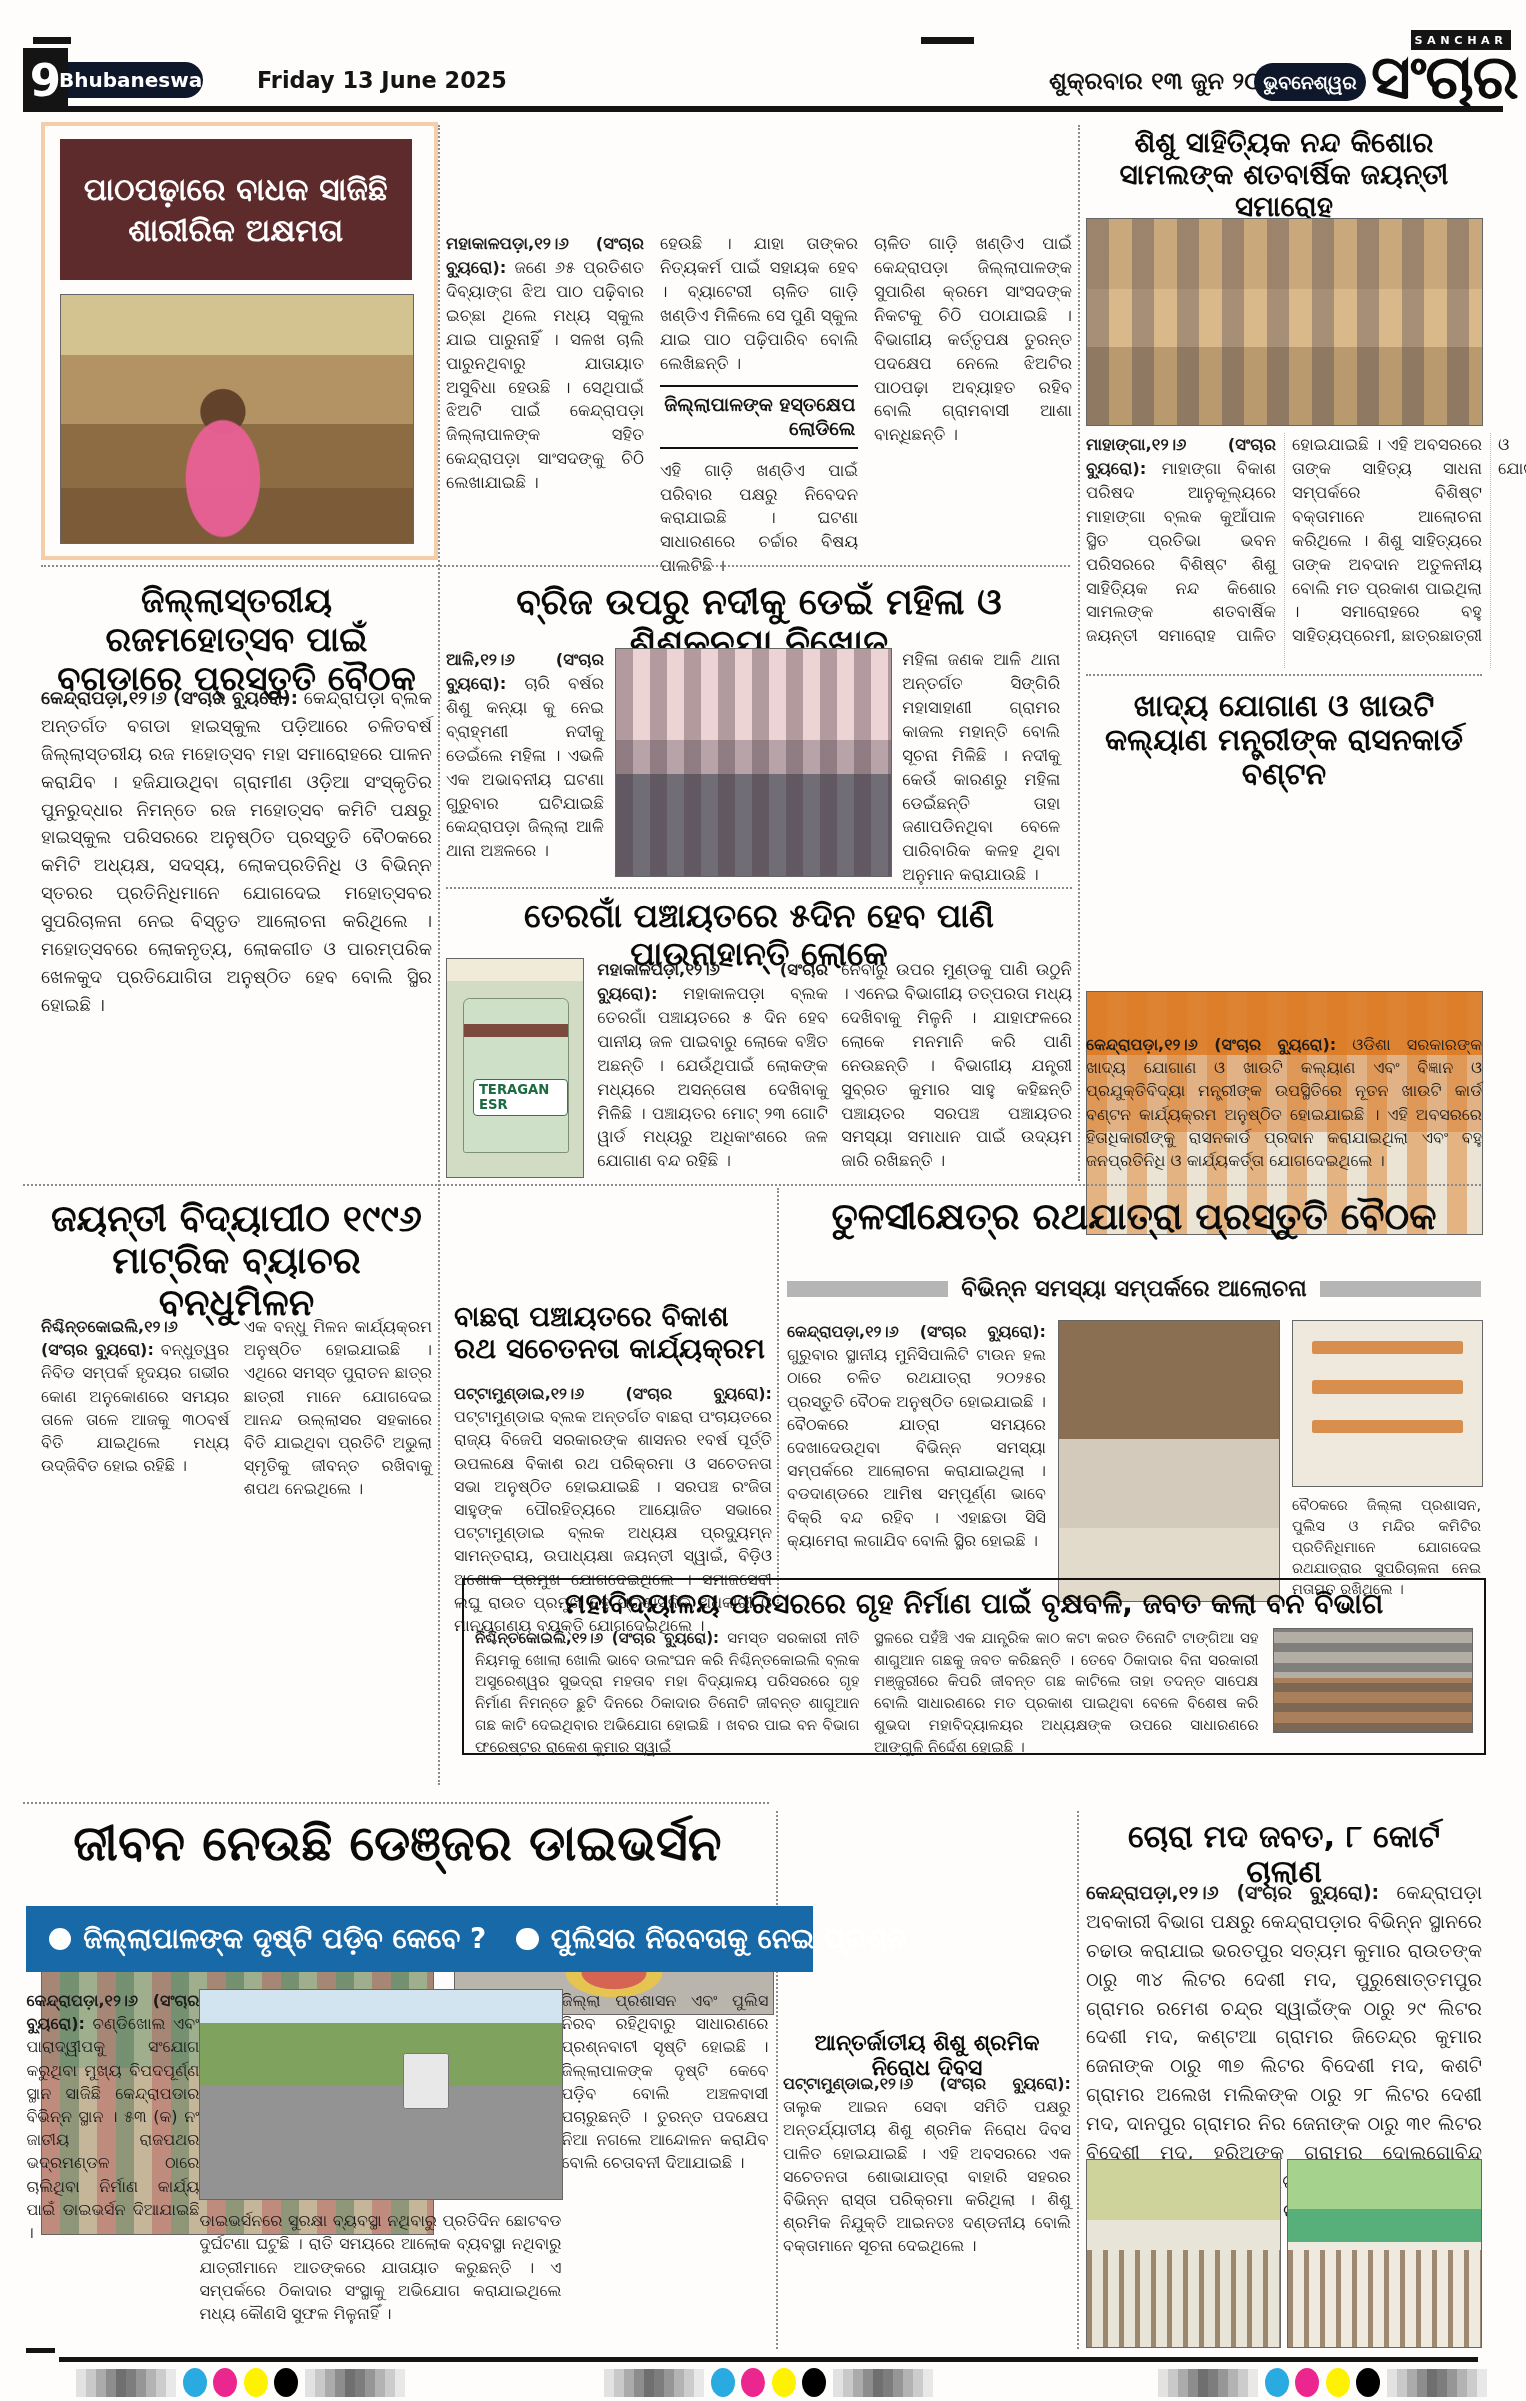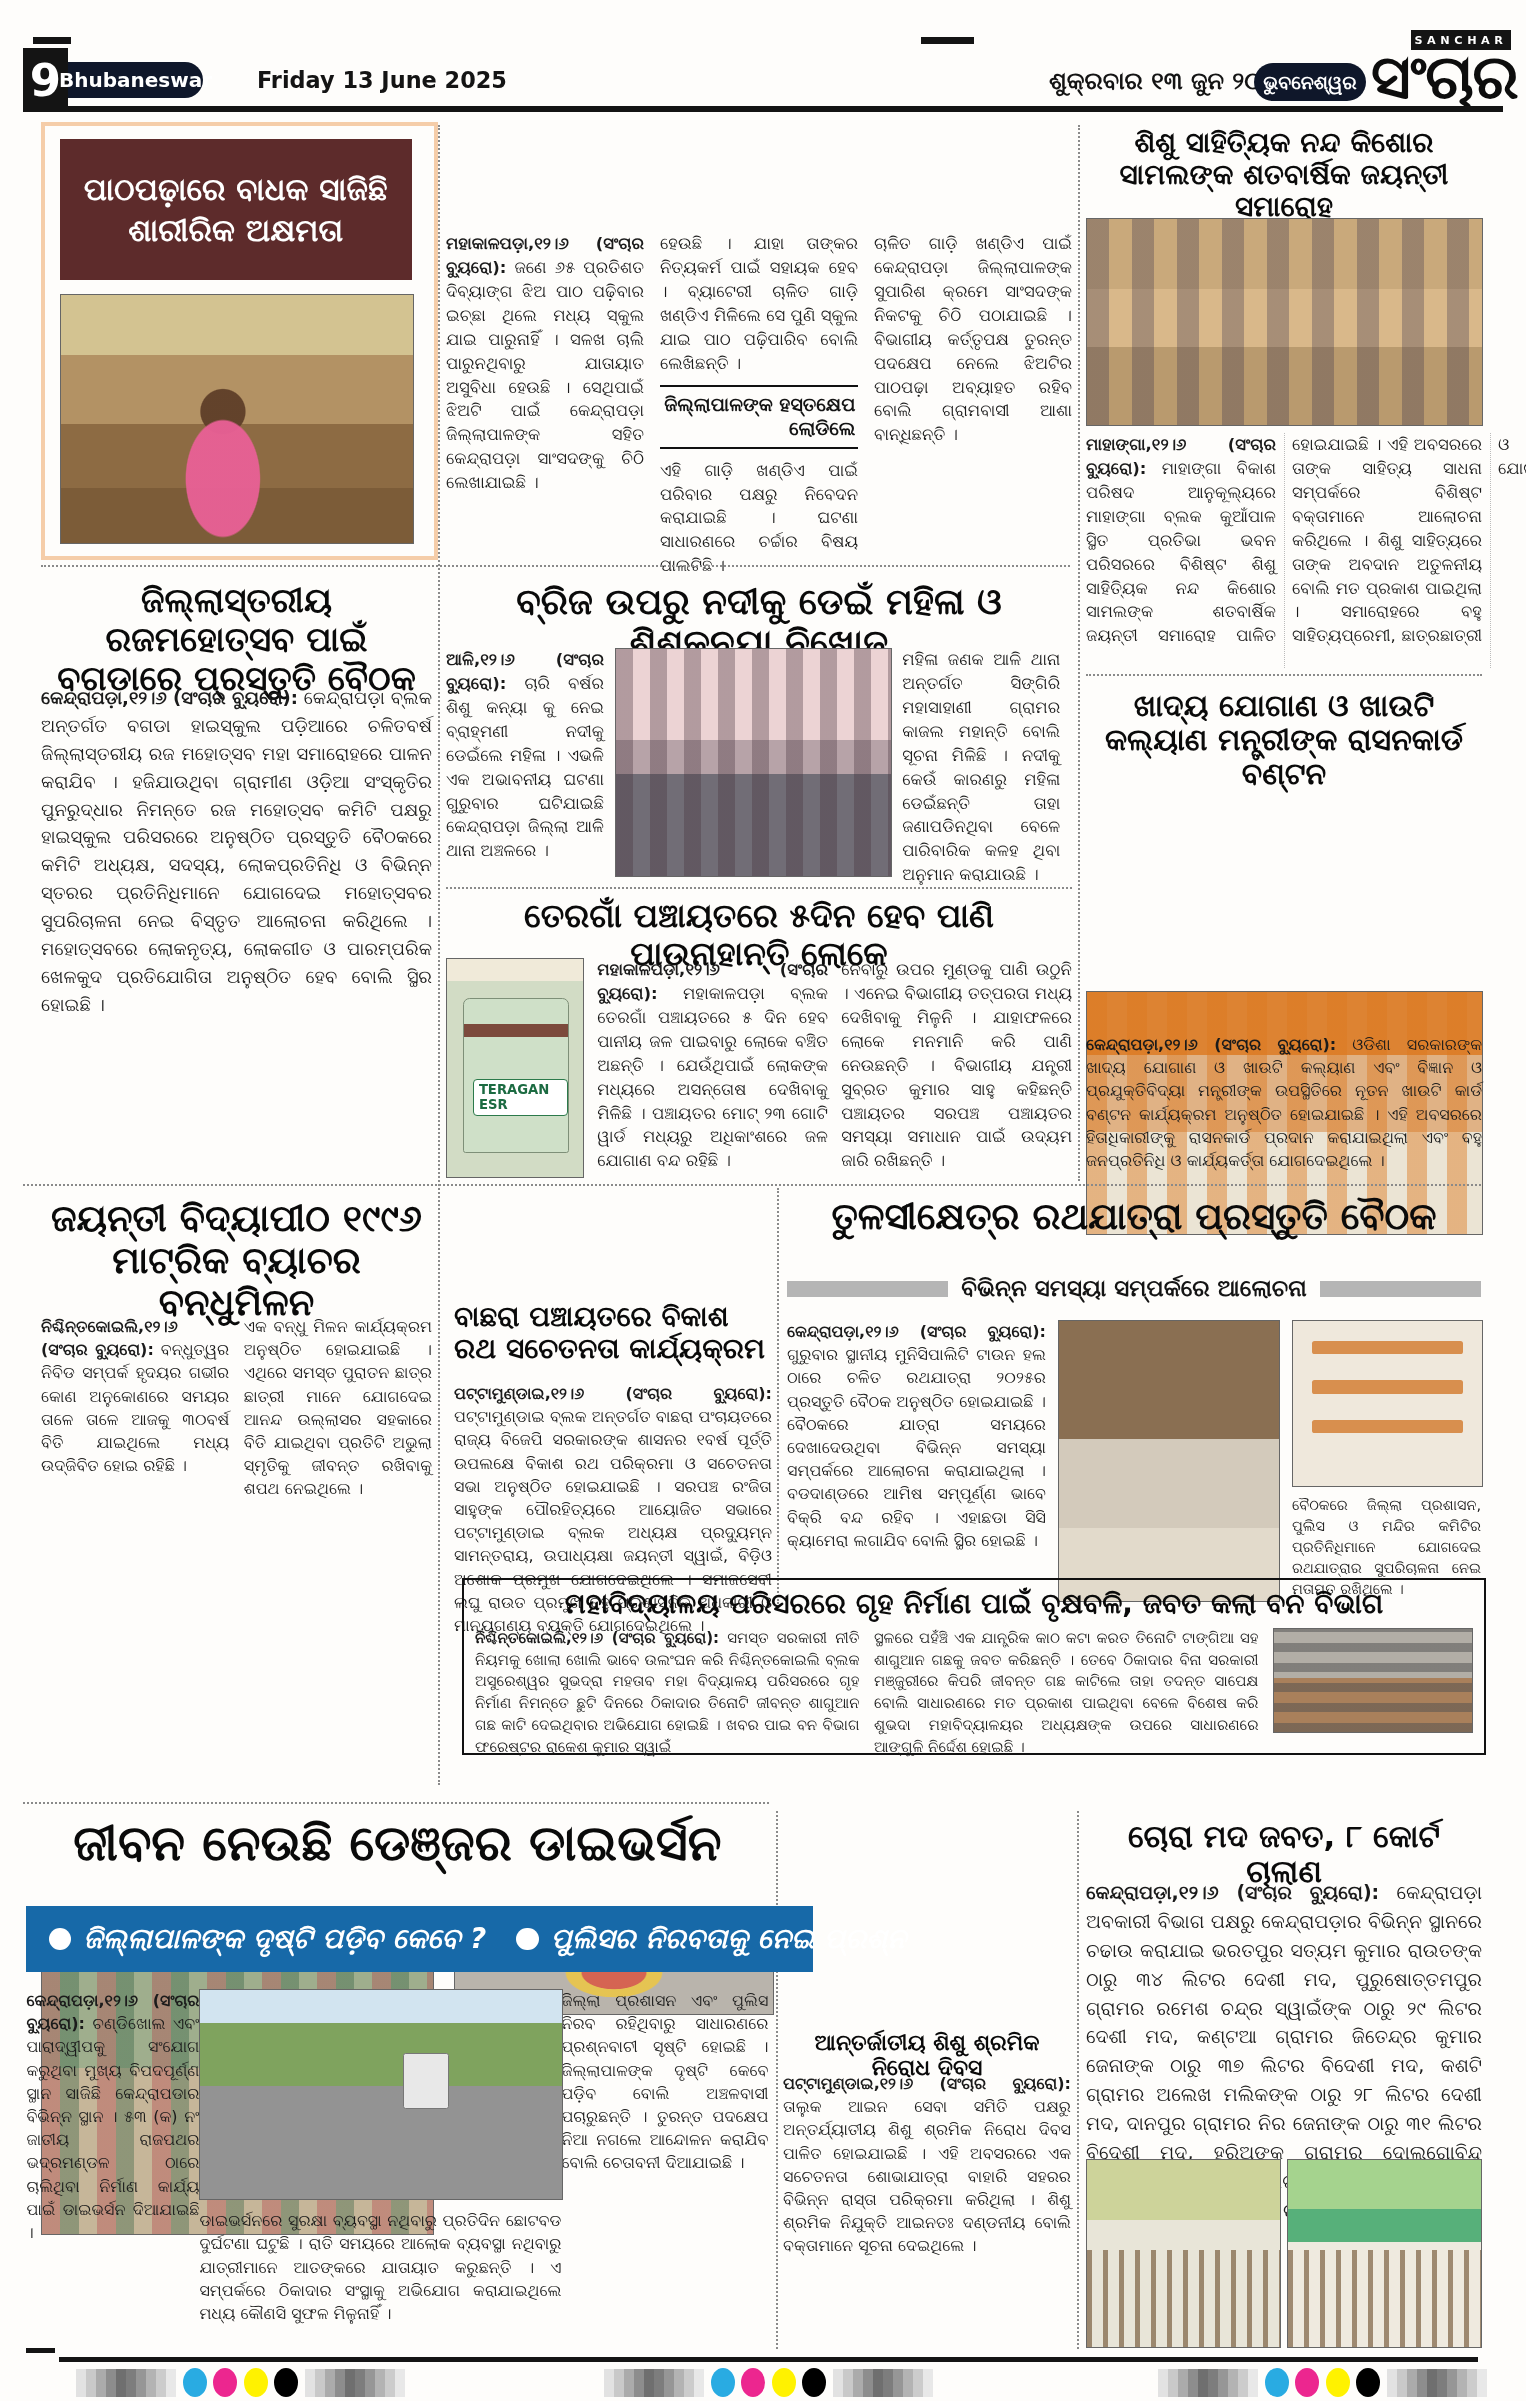--- a/index.html
+++ b/index.html
@@ -12,21 +12,21 @@
   .cols2{column-count:2;column-gap:16px;column-rule:1.3px dotted #bbb;}
   .flexrow{display:flex;}
   .photo{position:relative;overflow:hidden;background:#cfcfcf;border:0.7px solid #666;}
   .dotv{border-left:2px dotted #8a8a8a;width:0;}
   .doth{border-top:2px dotted #8a8a8a;height:0;}
   .pill{background:#0f172a;color:#fff;font-weight:bold;display:flex;align-items:center;justify-content:center;}
   .blackbar{background:#141414;}
   .inset{border-top:2.6px solid #111;border-bottom:2.6px solid #111;padding:6.6px 2.6px;margin:9.2px 0;
          font-weight:bold;font-size:19px;text-align:right;line-height:1.25;}
   .graybar{background:#b5b5b5;height:16px;flex:1;}
-  .bluebar{background:#1769a8;display:flex;align-items:center;gap:30px;padding:0 22.4px;font-style:italic;}
+  .bluebar{background:#1769a8;display:flex;align-items:center;gap:30px;padding:0 22.4px;}
   .bullet{display:flex;align-items:center;gap:12px;color:#fff;font-weight:bold;font-size:28px;white-space:nowrap;}
   .bdot{width:22.4px;height:22.4px;border-radius:50%;background:#fff;flex:0 0 auto;}
   .boxed{border:2.6px solid #111;}
   
   .ph-girl{background:
     radial-gradient(63px 99px at 46% 74%, rgba(233,96,150,.95) 0 58%, rgba(233,96,150,0) 60%),
     radial-gradient(40px 40px at 46% 47%, rgba(94,62,40,.95) 0 55%, rgba(94,62,40,0) 58%),
     linear-gradient(180deg,#d3c391 0 24%,#b39264 24% 52%,#8d6b43 52% 78%,#7c5c38 78% 100%);}
   .ph-hall{background:
     repeating-linear-gradient(90deg, rgba(50,45,75,.30) 0 22.4px, rgba(0,0,0,0) 22.4px 45px),

